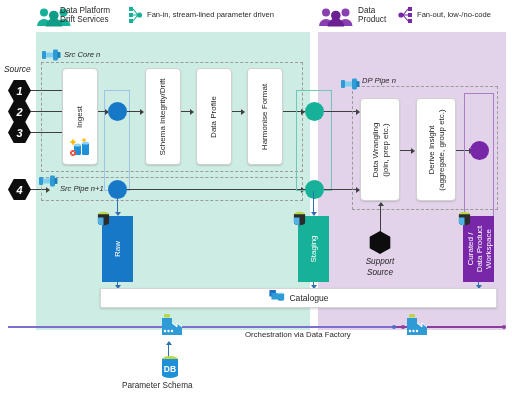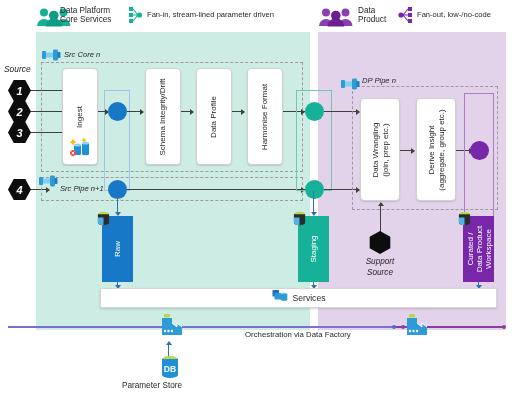--- a/index.html
+++ b/index.html
@@ -76,21 +76,21 @@
       <circle cx="8" cy="5.5" r="4" fill="#16b198"></circle>
       <path d="M1 19 a7 7 0 0 1 14 0 z" fill="#16b198"></path>
       <circle cx="27.5" cy="5.5" r="4" fill="#16b198"></circle>
       <path d="M20.5 19 a7 7 0 0 1 14 0 z" fill="#16b198"></path>
       <circle cx="17.8" cy="8.5" r="4.8" fill="#0e9c86"></circle>
       <path d="M9.5 19.6 a8.4 8.4 0 0 1 16.8 0 z" fill="#0e9c86"></path>
     </svg>
   </span>
   <div class="abs hdr-txt" style="left:24px;top:2px;">
     <div>Data Platform</div>
-    <div>Core Services</div>
+    <div>Drift Services</div>
   </div>
 </div>
 
 <div class="abs" style="left:128px;top:6px;width:180px;height:20px;">
   <span class="abs" style="left:0px;top:0px;">
     <svg width="16" height="18" viewBox="0 0 16 18">
       <rect x="1" y="1" width="4" height="4" fill="#16b198"></rect>
       <rect x="1" y="7" width="4" height="4" fill="#16b198"></rect>
       <rect x="1" y="13" width="4" height="4" fill="#16b198"></rect>
       <path d="M5 3 L10 9 M5 9 L10 9 M5 15 L10 9" stroke="#16b198" stroke-width="1.1" fill="none"></path>
@@ -314,21 +314,21 @@
 <div class="abs" id="catalogue">
   <div class="abs" style="left:50%;top:50%;transform:translate(-50%,-50%);display:flex;align-items:center;gap:5px;white-space:nowrap;">
     <span style="display:inline-block;">
       <svg width="16" height="14" viewBox="0 0 16 14">
         <rect x="0.5" y="1" width="6.5" height="6.5" fill="#1f6fc4"></rect>
         <rect x="2.5" y="4" width="6.5" height="6.5" fill="#2e9bd6"></rect>
         <ellipse cx="12" cy="5" rx="3.3" ry="1.5" fill="#7fd0f0"></ellipse>
         <path d="M8.7 5 v5.2 a3.3 1.5 0 0 0 6.6 0 V5 z" fill="#2e9bd6"></path>
       </svg>
     </span>
-    <span id="catalogue-label">Services</span>
+    <span id="catalogue-label">Catalogue</span>
   </div>
 </div>
 
 <div class="abs" id="orch-line-blue"></div>
 <div class="abs" id="orch-line-purple"></div>
 <div class="abs orch-dot" style="left:392px;top:325px;background:#4a6fd0;"></div>
 <div class="abs orch-dot" style="left:401px;top:325px;background:#8a3f9e;"></div>
 <div class="abs orch-dot" style="left:502px;top:325px;background:#8a3f9e;"></div>
 
 <span class="abs" style="left:155px;top:313px;">
@@ -358,13 +358,13 @@
 
 <div class="abs" style="left:168px;top:344px;width:1.4px;height:14px;background:#2f6fb5;"></div>
 <div class="abs arrow-u" style="left:166px;top:341px;border-bottom-color:#2f6fb5;"></div>
 <span class="abs" style="left:159px;top:356px;">
   <svg width="22" height="24" viewBox="0 0 22 24">
     <ellipse cx="11" cy="3" rx="8" ry="3" fill="#b6d84a"></ellipse>
     <path d="M3 3 v16 a8 3 0 0 0 16 0 V3 z" fill="#1f8fd8"></path>
     <text x="11" y="16" font-family="Liberation Sans, sans-serif" font-size="8.5" font-weight="bold" fill="#ffffff" text-anchor="middle">DB</text>
   </svg>
 </span>
-<div class="abs" id="param-text" style="left:122px;top:381px;">Parameter Store</div>
+<div class="abs" id="param-text" style="left:122px;top:381px;">Parameter Schema</div>
 
 </body></html>

